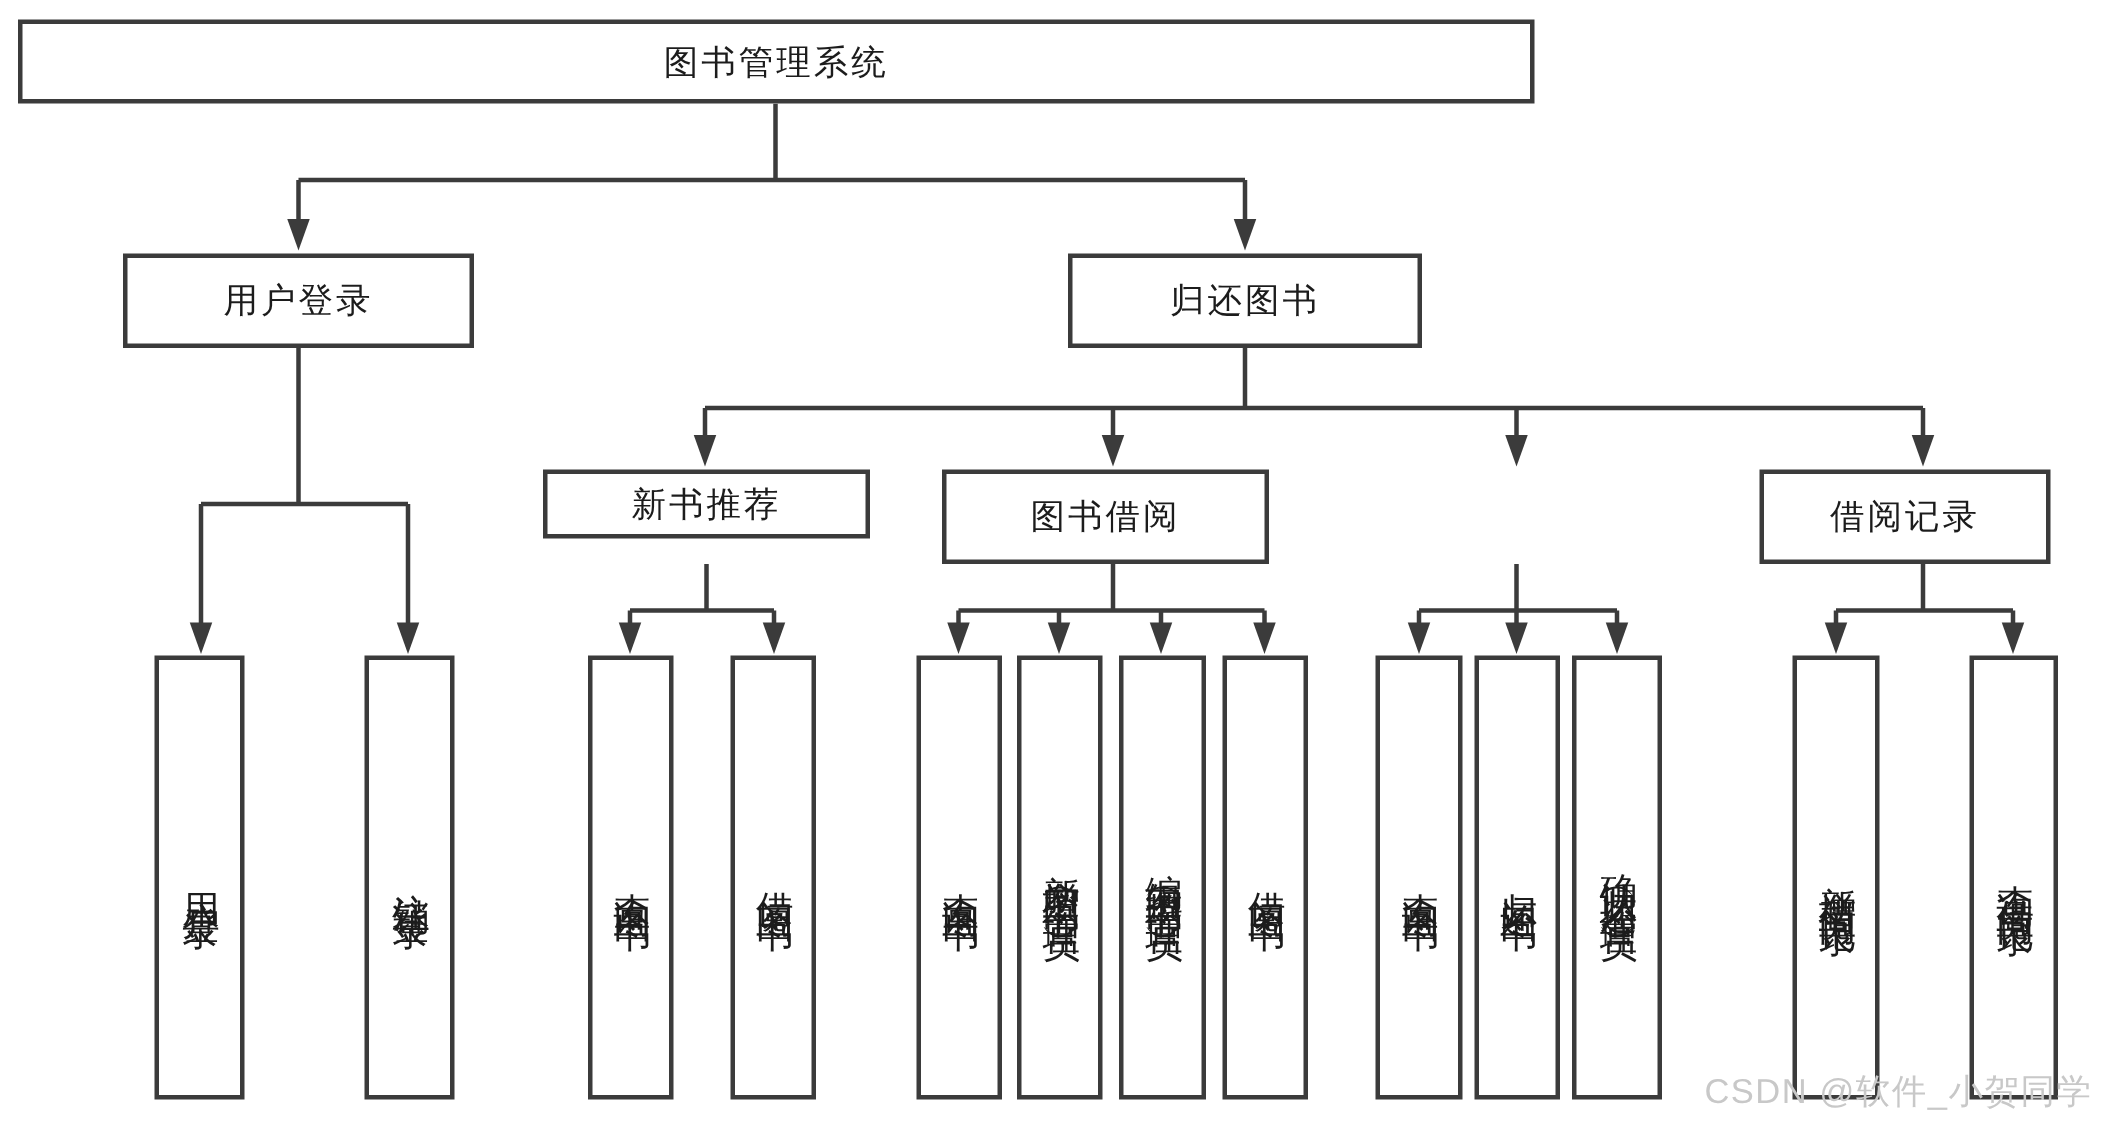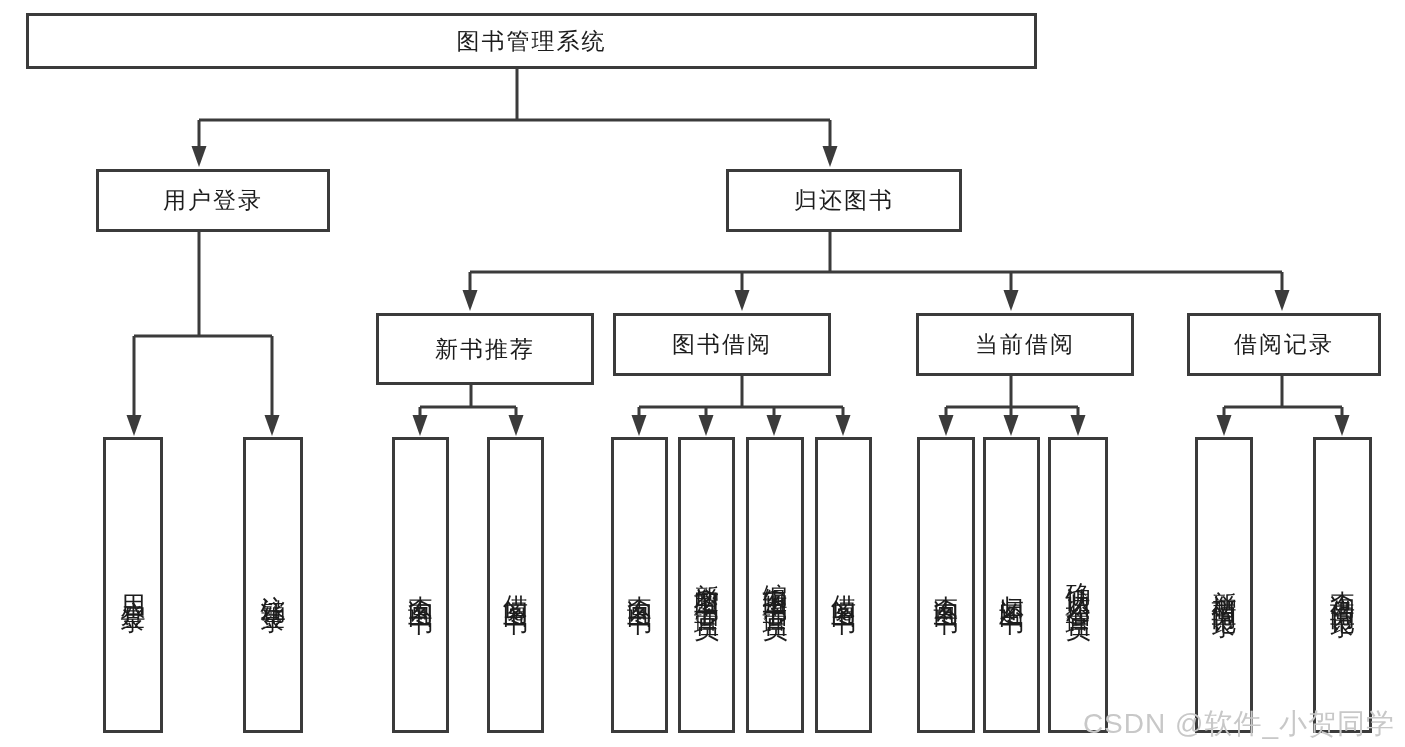--- a/index.html
+++ b/index.html
@@ -20,42 +20,41 @@
   .connectors path{stroke:var(--line);stroke-width:3;fill:none;}
   .connectors polygon{fill:var(--line);stroke:none;}
   .hbox{
     position:absolute;
     box-sizing:border-box;
     border:3px solid var(--line);
     background:#fff;
     display:flex;align-items:center;justify-content:center;
     font-size:23px;letter-spacing:2px;color:var(--text);
     white-space:nowrap;
-    margin-left:14px;
   }
   .vbox{
     position:absolute;
     top:437px;height:296px;
     box-sizing:border-box;
     border:3px solid var(--line);
     background:#fff;
     display:flex;align-items:center;justify-content:center;
   }
   .vbox span{
     writing-mode:vertical-rl;
     text-orientation:mixed;
     font-size:25px;
     letter-spacing:5px;
     line-height:1;
     color:var(--text);
   }
   .watermark{
     position:absolute;
     right:10px;bottom:4px;
-    font-size:28px;
+    font-size:23px;
     color:var(--watermark);
     letter-spacing:1px;
     white-space:nowrap;
   }
 </style>
 </head>
 <body>
 
 <div class="canvas">
 
@@ -93,23 +92,22 @@
     <path d="M1282 376 V407 M1224 407 H1342 M1224 407 V417 M1342 407 V417"></path>
     <polygon points="1224,436 1216.5,415 1231.5,415"></polygon>
     <polygon points="1342,436 1334.5,415 1349.5,415"></polygon>
   </svg>
 
   <div class="hbox" style="left:12px;top:13px;width:1011px;height:56px;">图书管理系统</div>
 
   <div class="hbox" style="left:82px;top:169px;width:234px;height:63px;">用户登录</div>
   <div class="hbox" style="left:712px;top:169px;width:236px;height:63px;">归还图书</div>
 
-  <div class="hbox" style="left:362px;top:313px;width:218px;height:72px;">新书推荐</div>
-  <div class="hbox" style="left:599px;top:313px;width:218px;height:63px;">图书借阅</div>
-  <div class="hbox" style="left:902px;top:313px;width:218px;height:63px;">当前借阅</div>
+  <div class="hbox" style="left:362px;top:313px;width:218px;height:46px;">新书推荐</div>
+  <div class="hbox" style="left:628px;top:313px;width:218px;height:63px;">图书借阅</div>
   <div class="hbox" style="left:1173px;top:313px;width:194px;height:63px;">借阅记录</div>
 
   <div class="vbox" style="left:103px;width:60px;">
     <span>用户登录</span>
   </div>
   <div class="vbox" style="left:243px;width:60px;">
     <span>注销登录</span>
   </div>
 
   <div class="vbox" style="left:392px;width:57px;">

